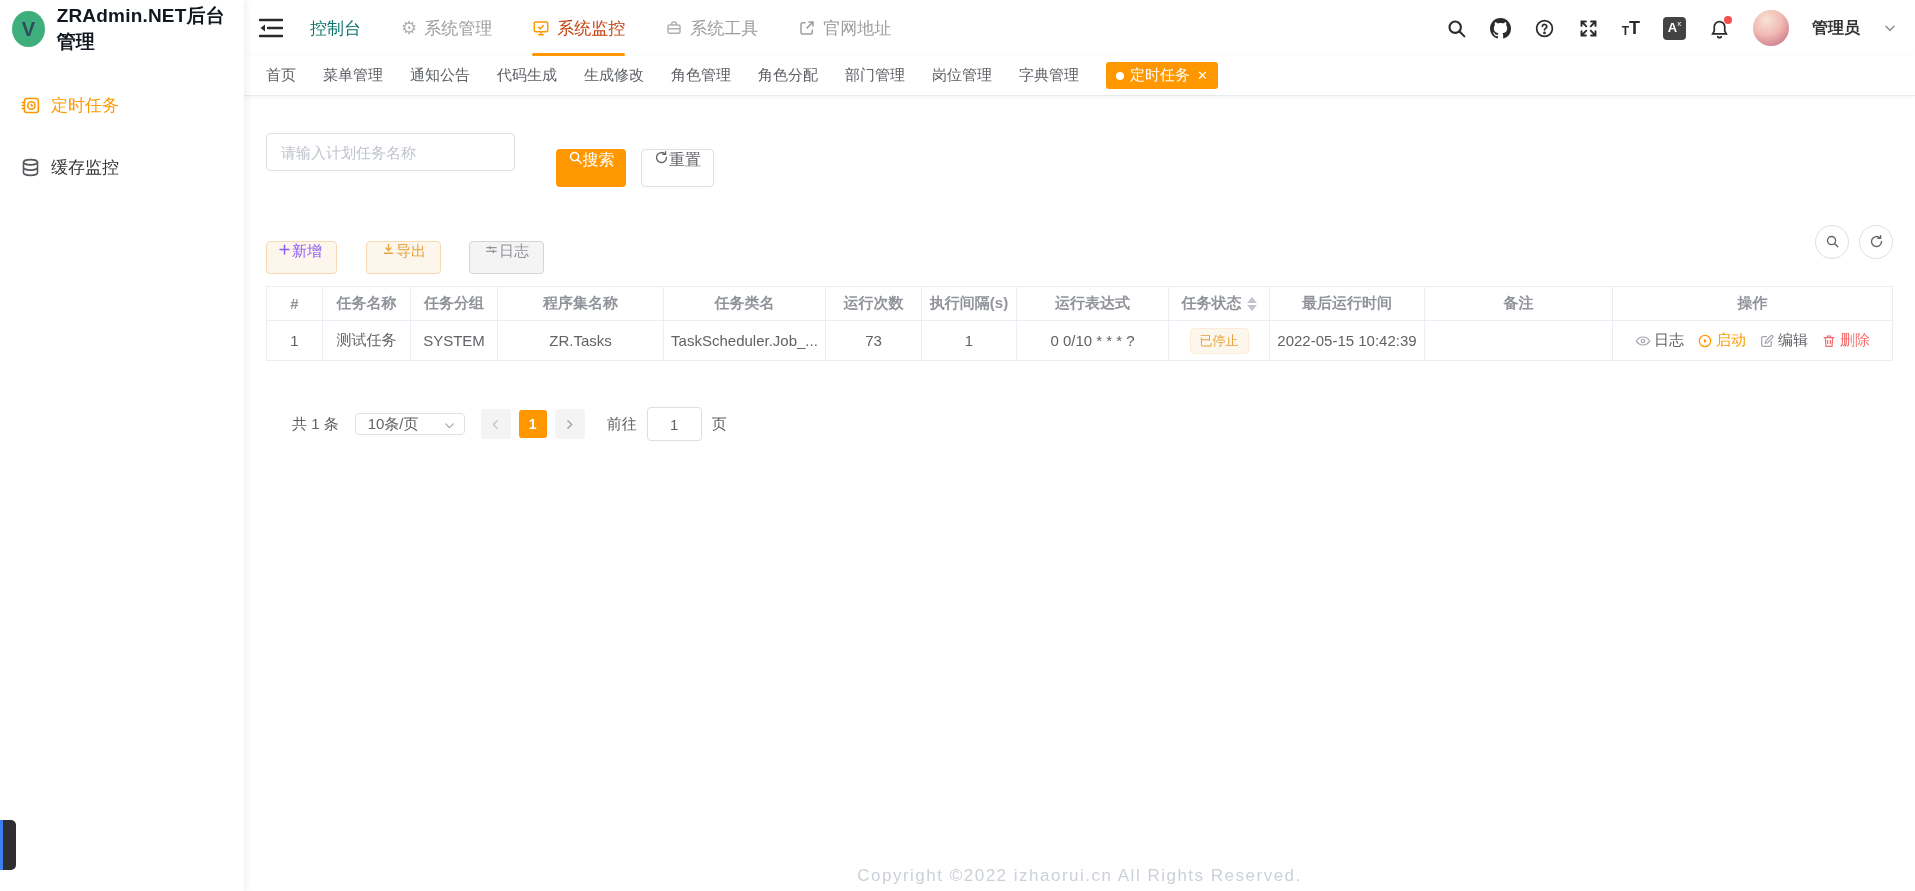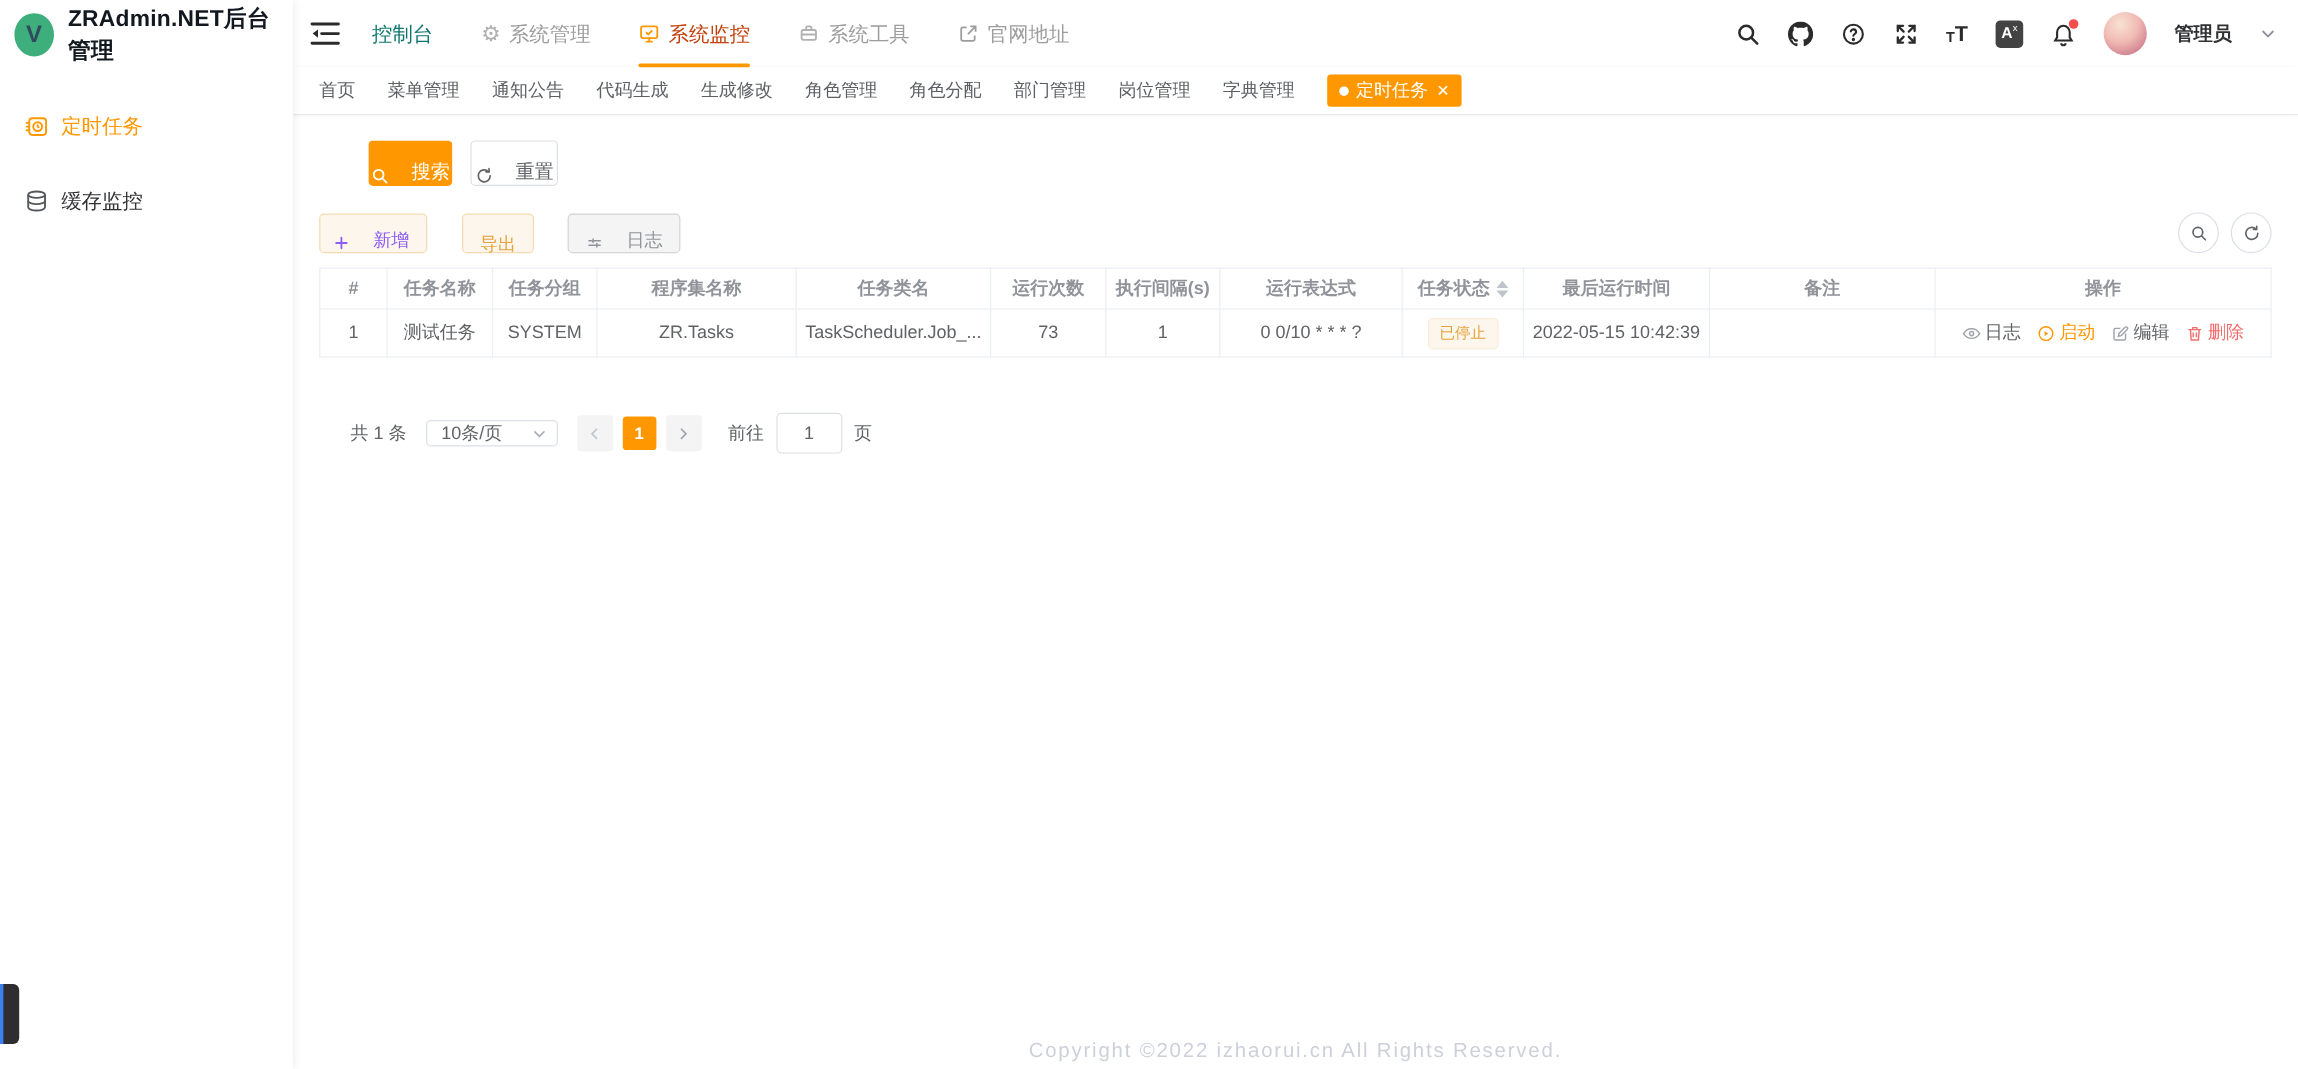--- a/index.html
+++ b/index.html
@@ -68,29 +68,29 @@
     padding:0 10px; border-radius:3px; margin-right:27px; cursor:pointer; font-size:15px; }
   .tab-dot { width:8px; height:8px; border-radius:50%; background:#fff; margin-right:6px; }
   .tab-close { margin-left:7px; font-size:13px; line-height:1; cursor:pointer; }
 
   
   .content { padding:0 22px; }
   .filter-row { margin-top:21px; display:flex; align-items:center; }
   .search-input { width:249px; height:38px; border:1px solid #dcdfe6; border-radius:4px;
     padding:0 14px; font-size:15px; color:#606266; outline:none; }
   .search-input::placeholder { color:#bfc3cb; }
-  .btn { display:inline-flex; align-items:flex-end; justify-content:center; gap:19px; cursor:pointer;
-    border-radius:4px; border:1px solid transparent; font-size:16px; white-space:nowrap; }
+  .btn { display:inline-flex; align-items:flex-start; justify-content:center; gap:0; cursor:pointer;
+    border-radius:4px; border:1px solid transparent; font-size:16px; white-space:nowrap;margin-top:32px; }
   .btn svg { width:15px; height:15px; }
   .btn-search { margin-left:41px; width:70px; height:38px; background:#ff9800; color:#fff; }
   .btn-reset { margin-left:15px; width:73px; height:38px; background:#fff; border-color:#dcdfe6; color:#606266; }
   .toolbar-row { margin-top:22px; display:flex; align-items:center; }
   .btn-sm { height:33px; padding:0 14px; font-size:15px; }
   .btn-add { background:#fdf6ec; border-color:#f5dab1; color:#8b5cf6;padding-left:10px; }
-  .btn-export { background:#fdf6ec; border-color:#f5dab1; color:#e6a23c; margin-left:29px;flex-direction:column; }
+  .btn-export { background:#fdf6ec; border-color:#f5dab1; color:#e6a23c; margin-left:29px; }
   .btn-log { background:#f4f4f5; border-color:#d3d4d6; color:#909399; margin-left:28px; }
   .round-group { margin-left:auto; display:flex; gap:10px; }
   .round-btn { width:34px; height:34px; border-radius:50%; border:1px solid #dcdfe6; background:#fff;
     display:flex; align-items:center; justify-content:center; color:#5f6368; cursor:pointer; }
   .round-btn svg { width:15px; height:15px; }
 
   
   table { margin-top:12px; width:100%; border-collapse:collapse; table-layout:fixed; }
   th,td { border:1px solid #ebeef5; text-align:center; font-size:15px; overflow:hidden; white-space:nowrap; }
   th { height:34px; color:#909399; font-weight:bold; background:#fff; }
@@ -280,20 +280,21 @@
       <span class="tab-active">
         <span class="tab-dot"></span>
         <span>定时任务</span>
         <span class="tab-close">✕</span>
       </span>
     </div>
 
     <section class="content">
 
       <div class="filter-row">
+        <input class="search-input" type="text" placeholder="请输入计划任务名称" style="">
         <button class="btn btn-search">
           <svg viewBox="0 0 24 24" fill="none" stroke="#fff" stroke-width="2.4">
             <circle cx="10.5" cy="10.5" r="6.5"></circle>
               <path d="M15.5 15.5 21 21" stroke-linecap="round"></path>
           </svg>
           <span>搜索</span>
         </button>
         <button class="btn btn-reset">
           <svg viewBox="0 0 24 24" fill="none" stroke="#606266" stroke-width="2.2" stroke-linecap="round">
             <path d="M20 12a8 8 0 1 1-2.4-5.7"></path>

